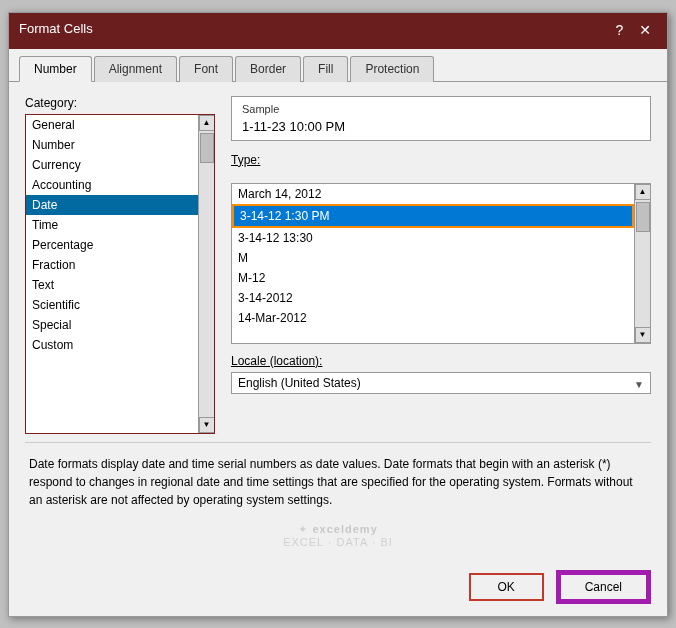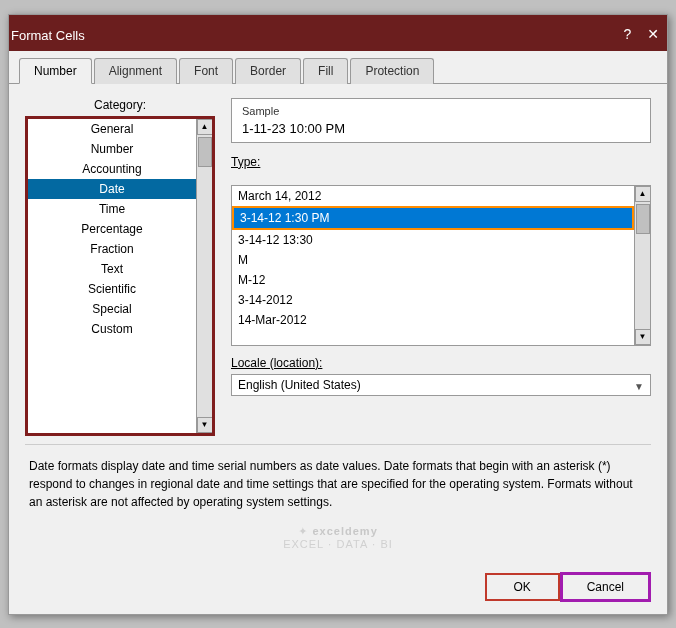--- a/index.html
+++ b/index.html
@@ -15,23 +15,23 @@
     }
     .dialog {
       width: 660px;
       background: #f0f0f0;
       border: 1px solid #999;
       box-shadow: 2px 2px 8px rgba(0,0,0,0.4);
     }
     .title-bar {
       background: #6b1e1e;
       color: white;
-      padding: 8px 2px;
-      display: flex;
-      align-items: flex-end;
+      padding: 8px 10px;
+      display: flex;
+      align-items: flex-start;
       justify-content: space-between;
       height: 36px;
     }
     .title-text {
       font-size: 13px;
       font-weight: 500;
     }
     .title-buttons {
       display: flex;
       gap: 4px;
@@ -79,31 +79,30 @@
     }
 
     .main-area {
       display: flex;
       gap: 16px;
     }
 
     .left-panel {
       width: 190px;
       flex-shrink: 0;
-      text-align: center;
     }
 
     .category-label {
       font-size: 12px;
       margin-bottom: 4px;
       color: #000;
     }
 
     .list-container {
-      border: 3px solid #7f1d1d;
+      border: 1px solid #7f1d1d;
       background: white;
       height: 320px;
       overflow: hidden;
       position: relative;
       display: flex;
     }
     .list-items {
       flex: 1;
       overflow-y: auto;
     }
@@ -260,29 +259,29 @@
     }
     .watermark span {
       font-weight: bold;
       color: #c8c8c8;
       text-align: center;
     }
 
     .footer {
       display: flex;
       justify-content: flex-end;
-      gap: 0;
+      gap: 12px;
       padding: 8px 16px 12px 16px;
       align-items: center;
     }
     .btn {
       padding: 5px 24px;
       font-size: 12px;
       cursor: pointer;
-      border: 3px solid #a21caf;
+      border: 5px solid #a21caf;
       background: #f0f0f0;
       color: #000;
       min-width: 75px;
     }
     .btn.ok {
       border: 2px solid #c0392b;
     }
   </style>
 </head>
 <body>
@@ -309,20 +308,21 @@
   <div class="content">
     <div class="main-area">
 
       <div class="left-panel">
         <div class="category-label">Category:</div>
         <div class="list-container">
           <div class="list-items">
 
           <div class="list-item">General</div>
               <div class="list-item">Number</div>
+              <div class="list-item">Currency</div>
               <div class="list-item">Accounting</div>
               <div class="list-item selected">Date</div>
               <div class="list-item">Time</div>
               <div class="list-item">Percentage</div>
               <div class="list-item">Fraction</div>
               <div class="list-item">Text</div>
               <div class="list-item">Scientific</div>
               <div class="list-item">Special</div>
               <div class="list-item">Custom</div>
             </div>

